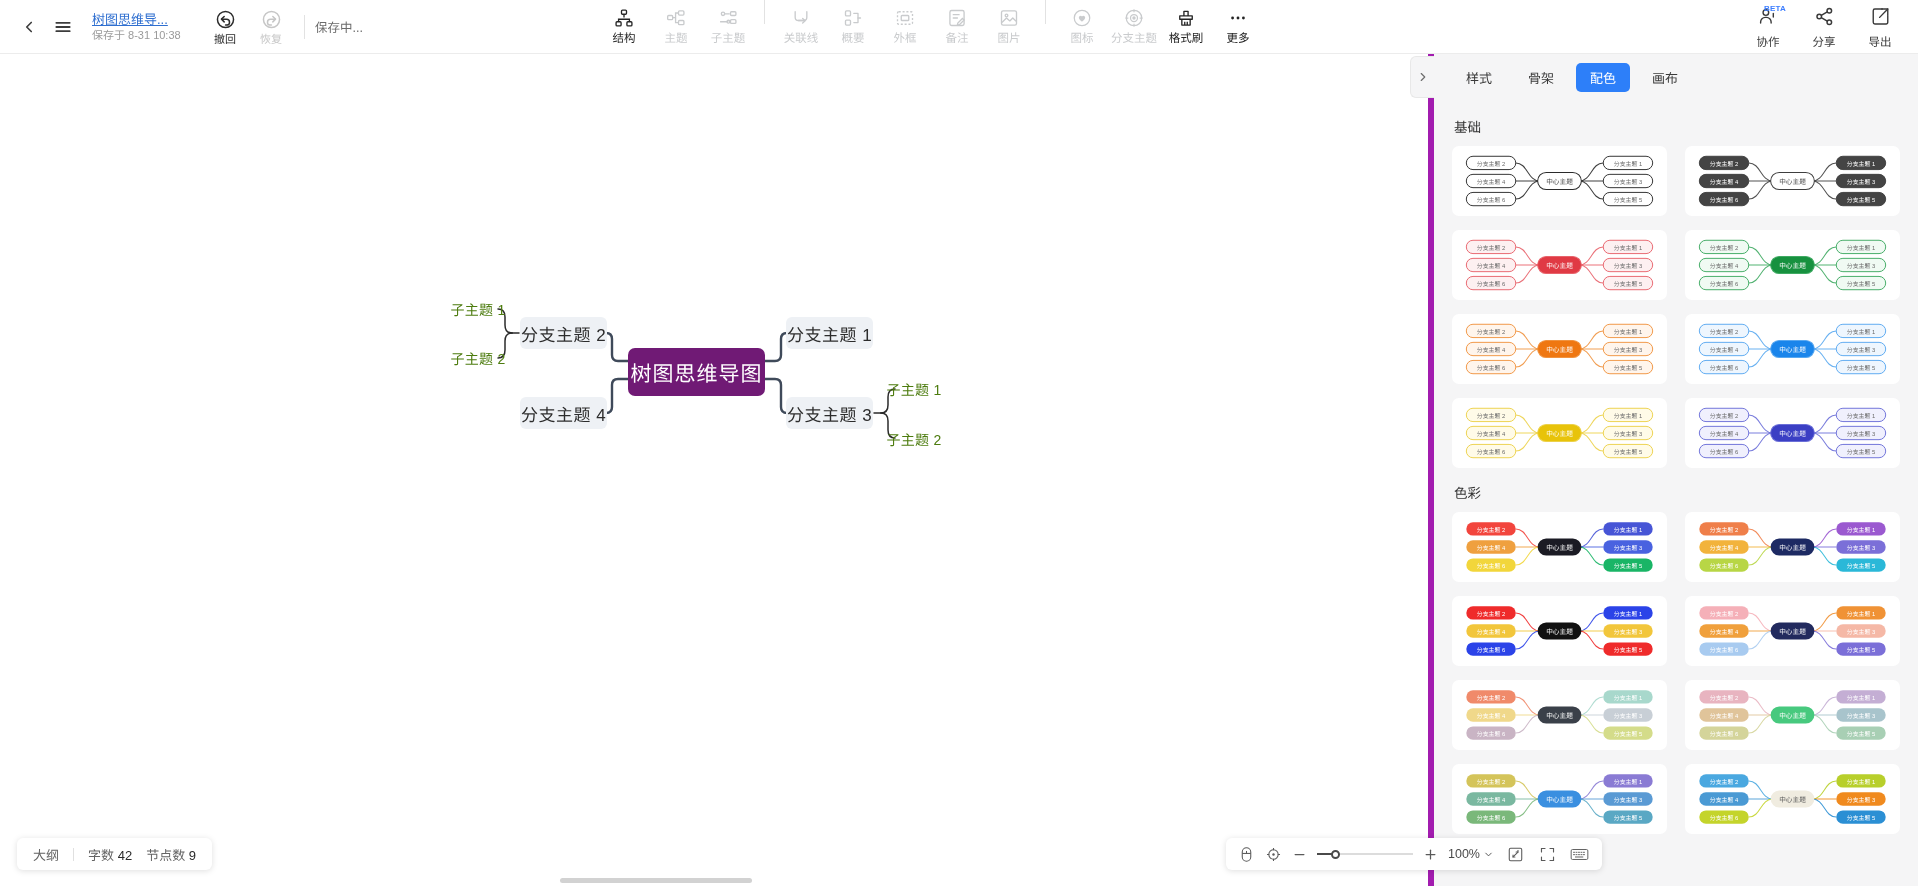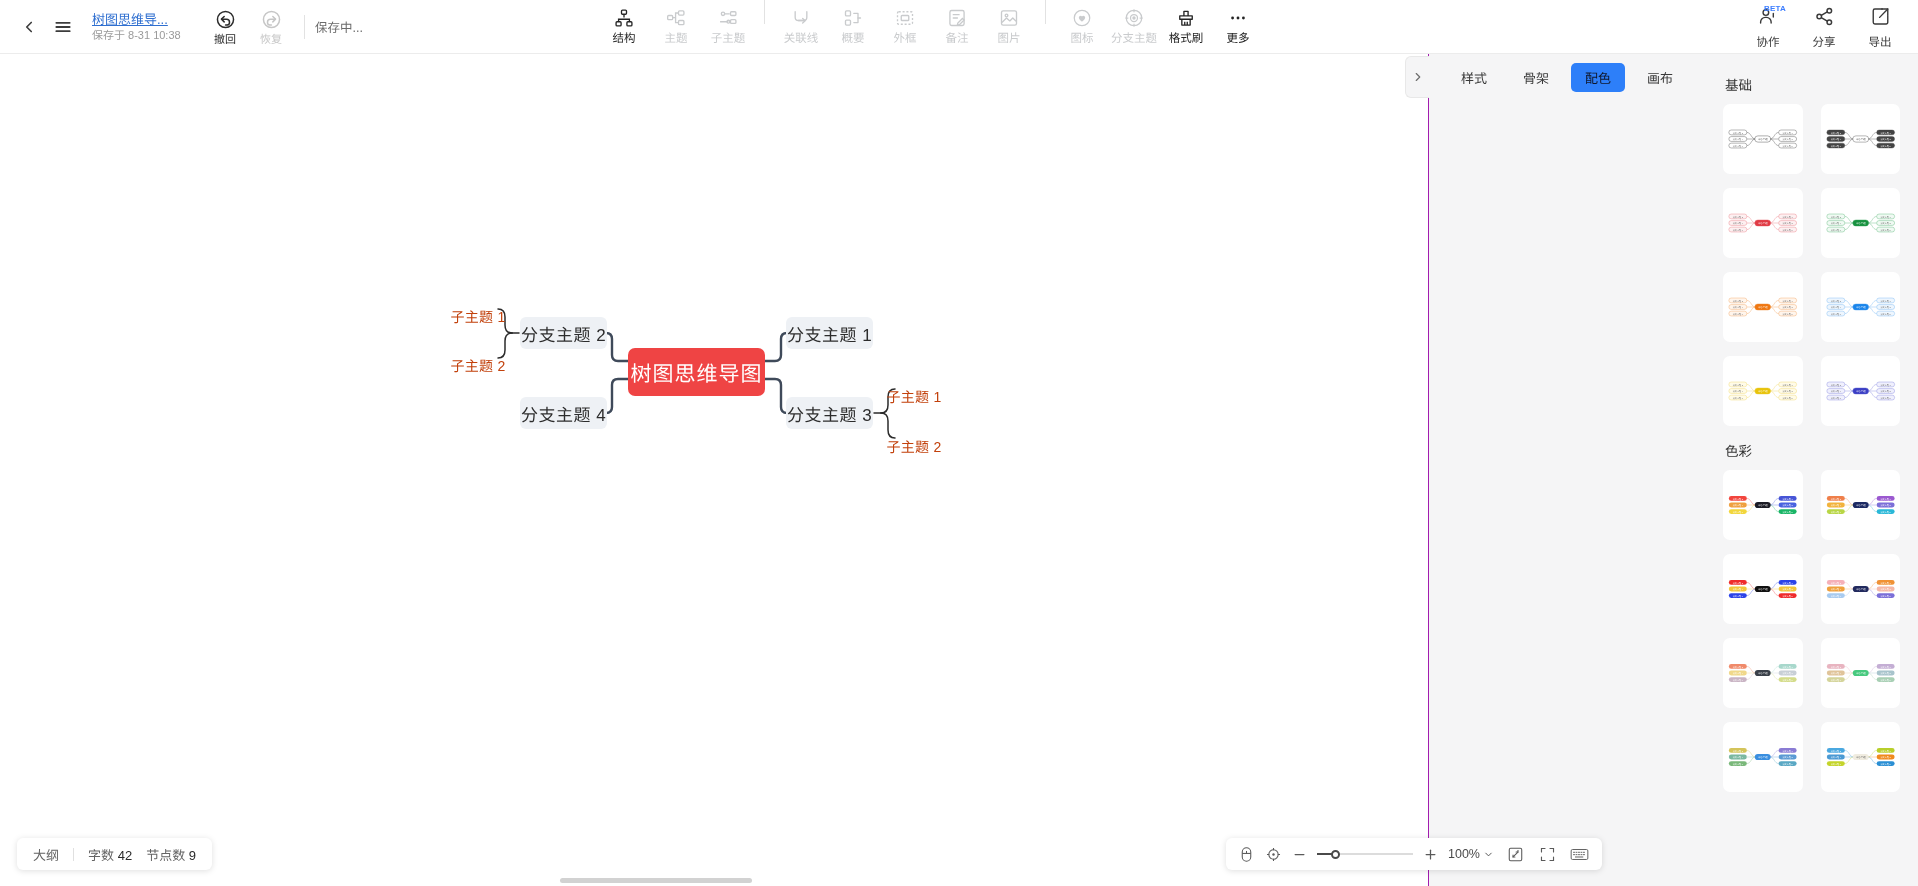--- a/index.html
+++ b/index.html
@@ -76,30 +76,30 @@
   #canvas-area {
     position: absolute; top: 54px; left: 0; width: 1344px; height: 832px;
     background: #ffffff; overflow: hidden;
   }
   #mapsvg { position: absolute; top: 0; left: 0; }
   .node {
     position: absolute; display: flex; align-items: center; justify-content: center;
     cursor: pointer; white-space: nowrap;
   }
   .node-root {
-    background: #ef4444; color: #fff; border-radius: 7px;
+    background: #701a75; color: #fff; border-radius: 7px;
     font-size: 21px; padding: 0 18px; height: 48px; letter-spacing: 1px;
   }
   .node-branch {
     background: #eef1f5; color: #2c2c2c; border-radius: 6px;
     font-size: 17px; padding: 0 13px; height: 32px; letter-spacing: .5px;
   }
   .node-leaf {
-    background: transparent; color: #c2410c; font-size: 14px;
-    height: 22px; letter-spacing: .3px; margin-top: 7px;
+    background: transparent; color: #4d7c0f; font-size: 14px;
+    height: 22px; letter-spacing: .3px;
   }
 
   
   #hscroll {
     position: absolute; bottom: 2px; left: 0; width: 1344px; height: 8px; z-index: 12;
   }
   #hscroll .thumb {
     position: absolute; left: 560px; top: 2px; width: 192px; height: 5px;
     background: #d2d2d2; border-radius: 3px; cursor: pointer;
   }
@@ -138,38 +138,38 @@
   }
   .zoom-val { font-size: 12.5px; color: #4a4a4a; display: flex; align-items: center; gap: 3px; cursor: pointer; }
   .zbox {
     width: 22px; height: 20px; display: flex; align-items: center; justify-content: center;
     cursor: pointer; color: #5a5a5a;
   }
 
   
   #rpanel {
     position: absolute; top: 54px; right: 0; width: 490px; height: 832px;
-    background: #f5f5f6; border-left: 1px solid #a21caf; z-index: 15;
-    display: flex; flex-direction: row;
+    background: #f5f5f6; border-left: 6px solid #a21caf; z-index: 15;
+    display: flex; flex-direction: column;
   }
   #panel-collapse {
     position: absolute; left: -24px; top: 2px; width: 24px; height: 42px;
     background: #f5f5f6; border: 1px solid #e8e8e8; border-right: none;
     border-radius: 6px 0 0 6px; display: flex; align-items: center; justify-content: center;
     cursor: pointer; color: #6d6d6d; z-index: 16;
   }
   #rtabs {
     height: 38px; display: flex; align-items: center; gap: 8px;
     padding: 0 18px; background: #f5f5f6; flex: 0 0 auto; margin-top: 4px;
   }
   .rtab {
     font-size: 13px; color: #3a3a3a; padding: 5px 14px; border-radius: 5px;
     cursor: pointer; white-space: nowrap;
   }
-  .rtab.active { background: #2d7ff9; color: #0f172a; }
+  .rtab.active { background: #2d7ff9; color: #ffffff; }
 
   #rbody { flex: 1 1 auto; overflow-y: auto; padding: 6px 18px 28px 18px; position: relative; }
   #rbody::-webkit-scrollbar { width: 7px; }
   #rbody::-webkit-scrollbar-thumb { background: #cfcfcf; border-radius: 4px; }
   .sec-title { font-size: 13.5px; color: #333; margin: 14px 0 10px 2px; font-weight: normal; }
   .thumb-grid { display: grid; grid-template-columns: repeat(2, 1fr); gap: 14px 18px; }
   .theme-card {
     background: #fff; border-radius: 7px; height: 70px; cursor: pointer;
     border: 1px solid transparent; position: relative; overflow: hidden;
   }

